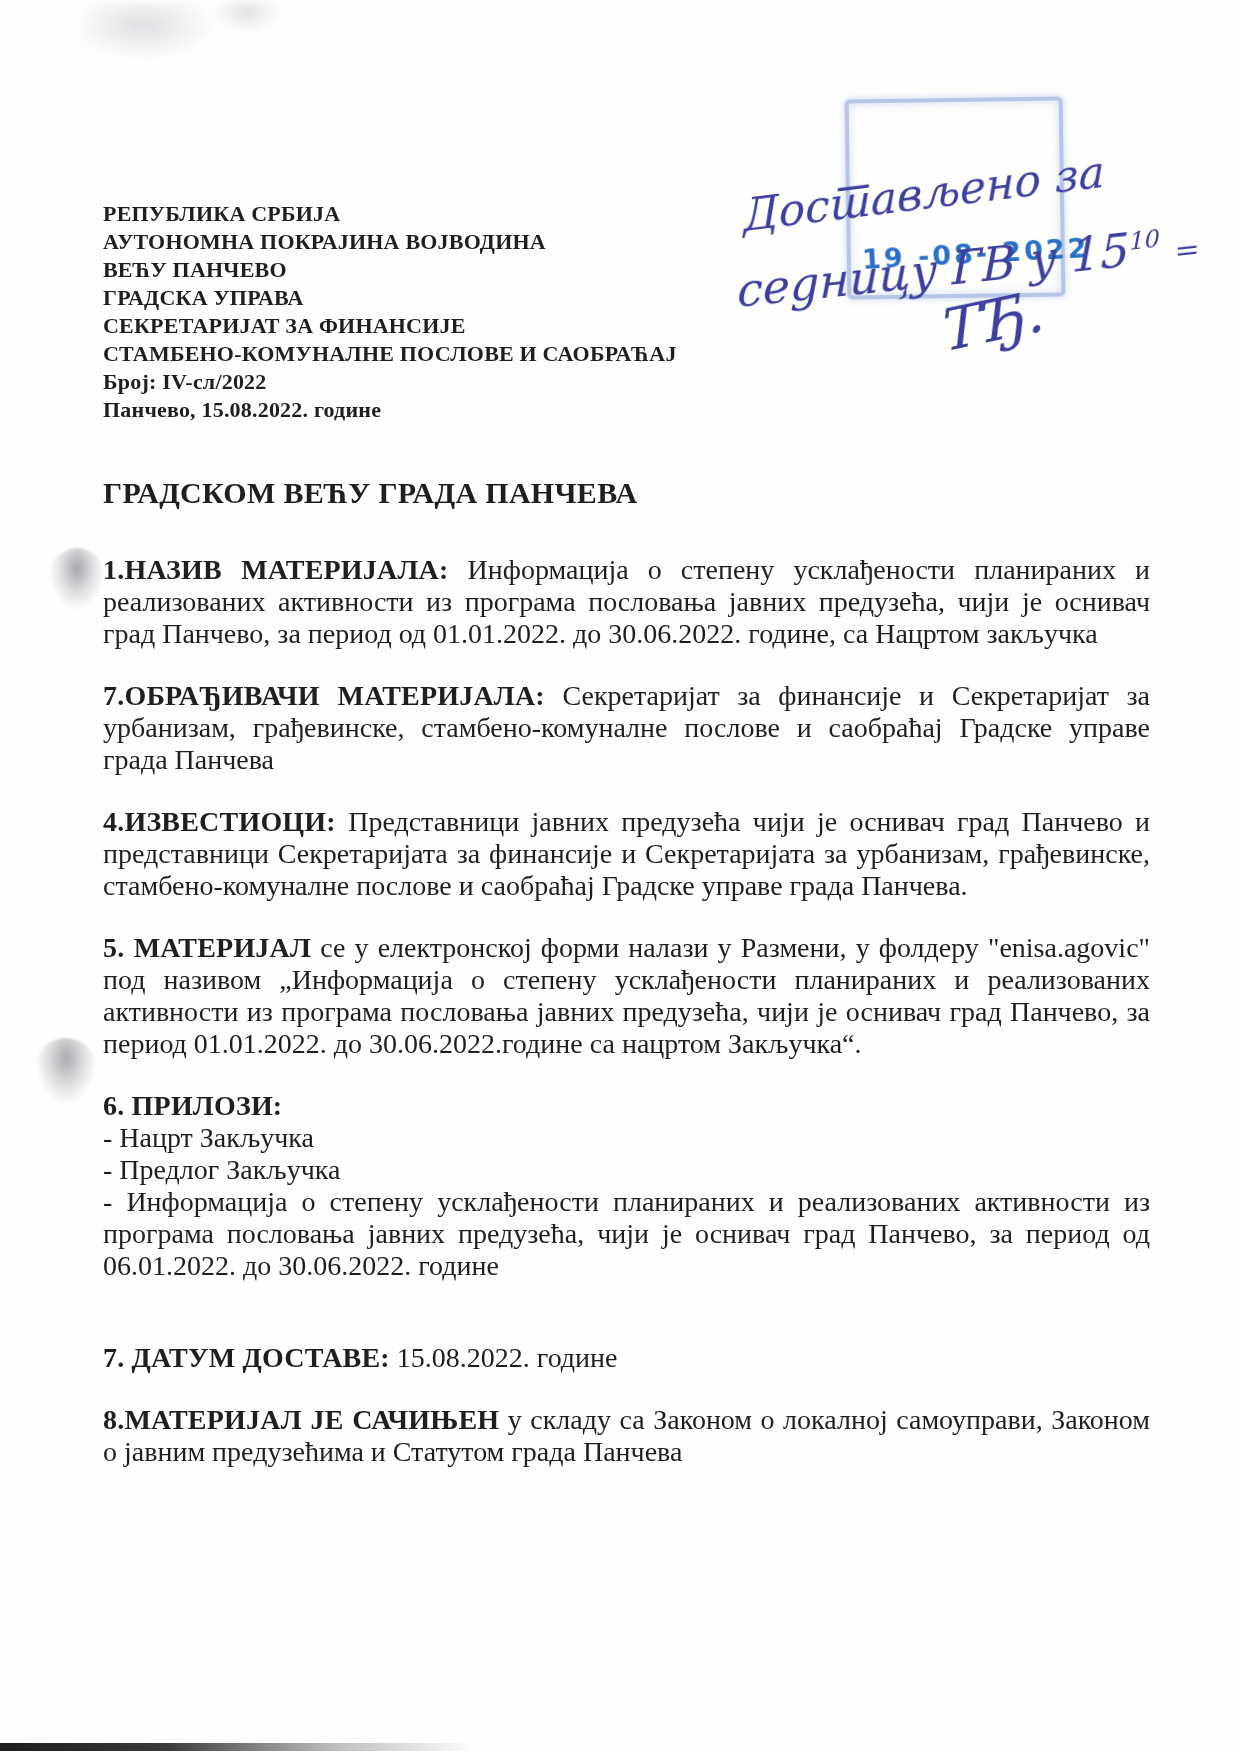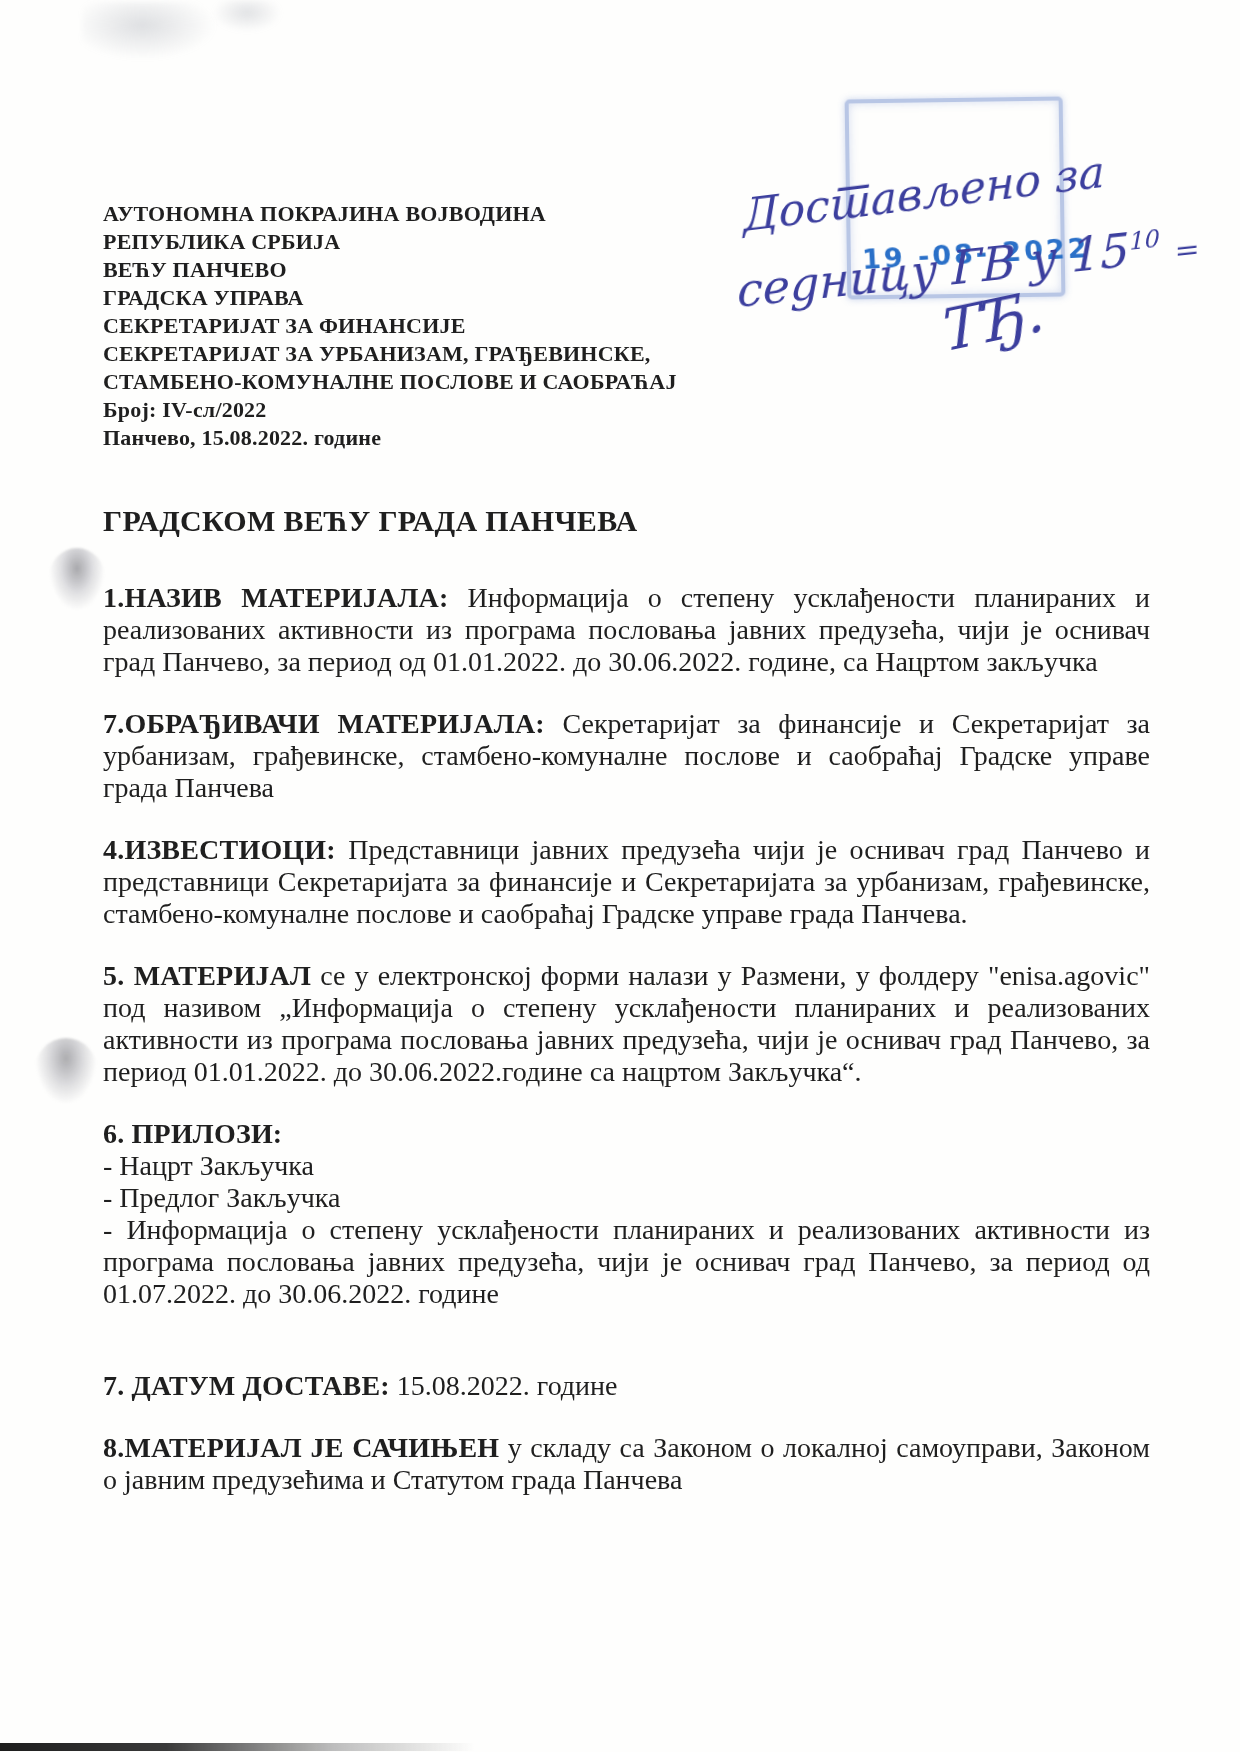--- a/index.html
+++ b/index.html
@@ -122,26 +122,25 @@
   <div class="stamp-box"></div>
   <div class="stamp-date">19 -08- 2022</div>
 
   <div class="hw hw-line1">Достављено за</div>
   <div class="hw hw-line2"><span>седницу ГВ у 15</span><sup>10</sup> <span class="hw-eq">=</span></div>
   <div class="hw hw-signature">ТЂ.</div>
 
   <div class="content">
 
     <div class="hdr">
+      <div>РЕПУБЛИКА СРБИЈА</div>
       <div>АУТОНОМНА ПОКРАЈИНА ВОЈВОДИНА</div>
-      <div>РЕПУБЛИКА СРБИЈА</div>
       <div>ВЕЋУ  ПАНЧЕВО</div>
       <div>ГРАДСКА УПРАВА</div>
       <div>СЕКРЕТАРИЈАТ ЗА ФИНАНСИЈЕ</div>
-      <div>СЕКРЕТАРИЈАТ ЗА УРБАНИЗАМ, ГРАЂЕВИНСКЕ,</div>
       <div>СТАМБЕНО-КОМУНАЛНЕ ПОСЛОВЕ И САОБРАЋАЈ</div>
       <div>Број: IV-сл/2022</div>
       <div>Панчево, 15.08.2022. године</div>
     </div>
 
     <div class="recipient">ГРАДСКОМ ВЕЋУ ГРАДА ПАНЧЕВА</div>
 
     <div class="body-block">
 
       <p class="sec"><b>1.НАЗИВ МАТЕРИЈАЛА:</b><span> Информација о степену усклађености планираних и реализованих активности из програма пословања јавних предузећа, чији је оснивач град Панчево, за период од 01.01.2022. до 30.06.2022. године, са Нацртом закључка</span></p>
@@ -150,21 +149,21 @@
 
 
       <p class="sec"><b>4.ИЗВЕСТИОЦИ:</b><span> Представници јавних предузећа чији је оснивач град Панчево и представници Секретаријата за финансије и Секретаријата за урбанизам, грађевинске, стамбено-комуналне послове и саобраћај Градске управе града Панчева.</span></p>
 
       <p class="sec"><b>5. МАТЕРИЈАЛ</b><span> се у електронској форми налази у Размени, у фолдеру "enisa.agovic" под називом „Информација о степену усклађености планираних и реализованих активности из програма пословања јавних предузећа, чији је оснивач град Панчево, за период 01.01.2022. до 30.06.2022.године са нацртом Закључка“.</span></p>
 
       <div class="sec">
         <div><b>6. ПРИЛОЗИ:</b></div>
         <div class="item">- Нацрт Закључка</div>
         <div class="item">- Предлог Закључка</div>
-        <div>- Информација о степену усклађености планираних и реализованих активности из програма пословања јавних предузећа, чији је оснивач град Панчево, за период од 01.07.2022. до 30.06.2022. године</div>
+        <div>- Информација о степену усклађености планираних и реализованих активности из програма пословања јавних предузећа, чији је оснивач град Панчево, за период од 06.01.2022. до 30.06.2022. године</div>
       </div>
 
       <p class="sec sec-gap"><b>7. ДАТУМ ДОСТАВЕ:</b><span> 15.08.2022. године</span></p>
 
       <p class="sec"><b>8.МАТЕРИЈАЛ ЈЕ САЧИЊЕН</b><span> у складу са  Законом о локалној самоуправи, Законом о јавним предузећима и Статутом града Панчева</span></p>
 
     </div>
   </div>
 </div>
 

